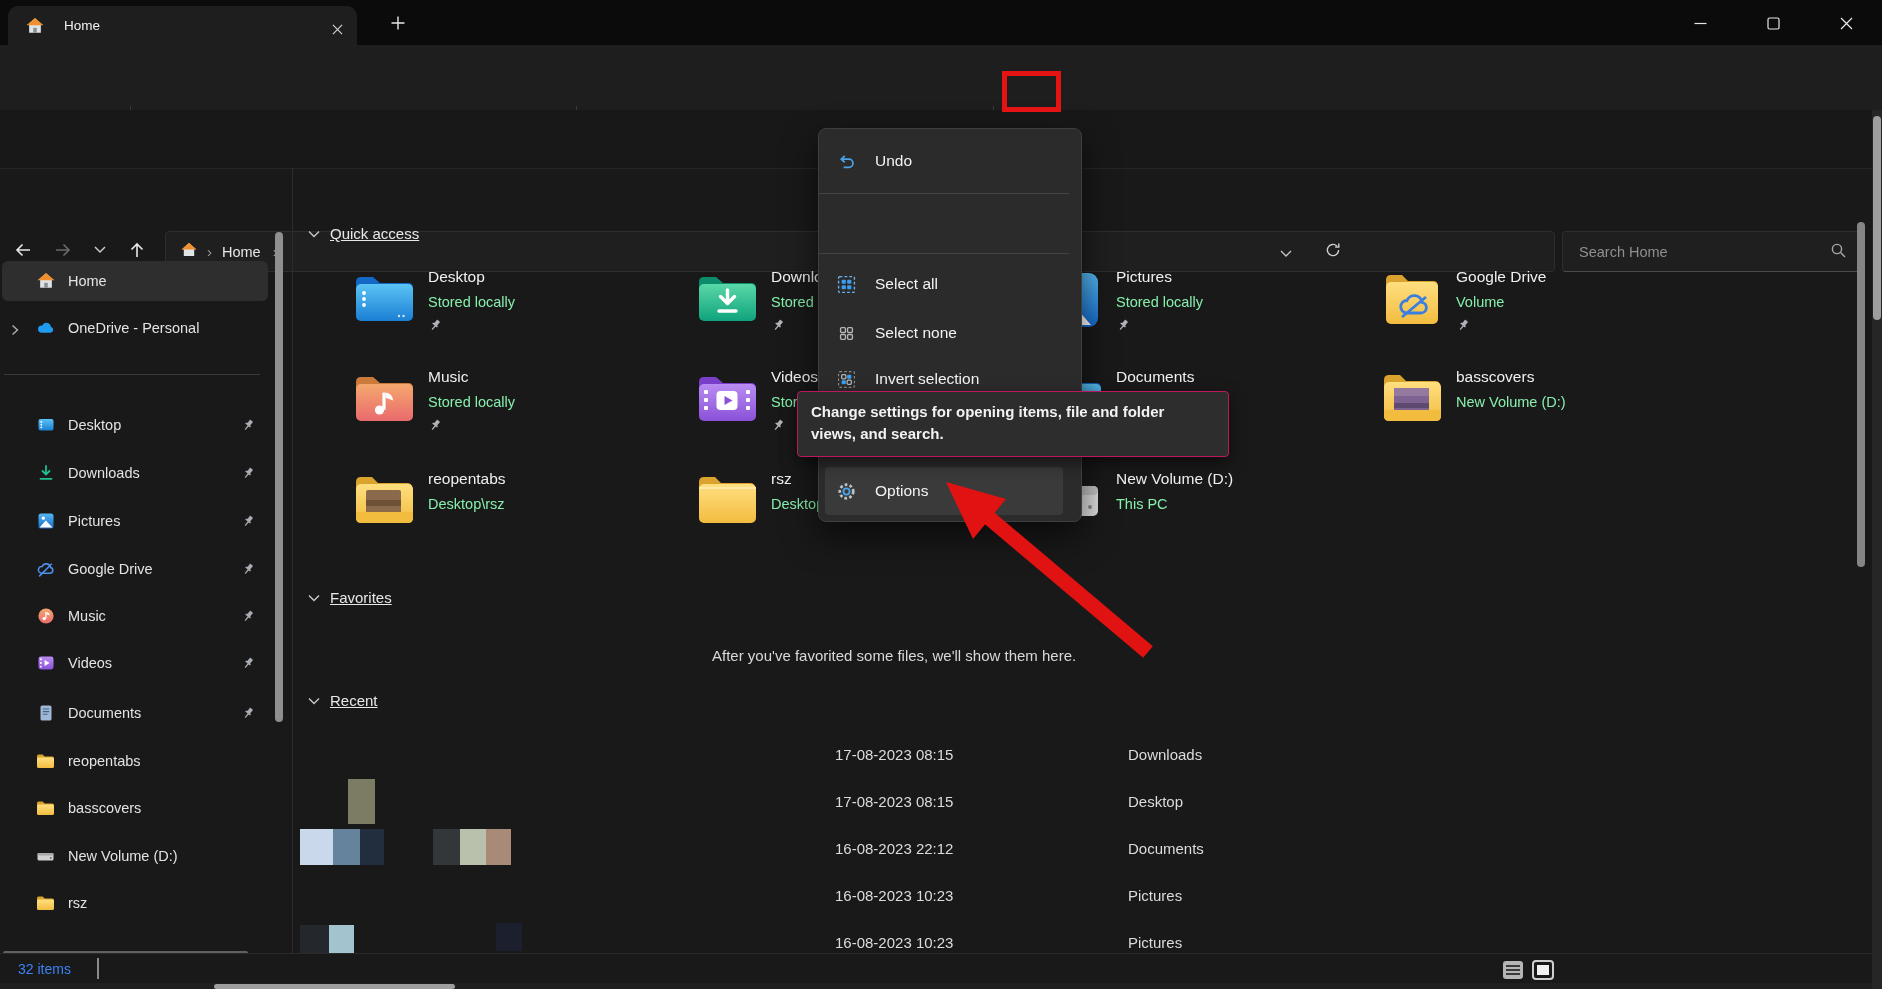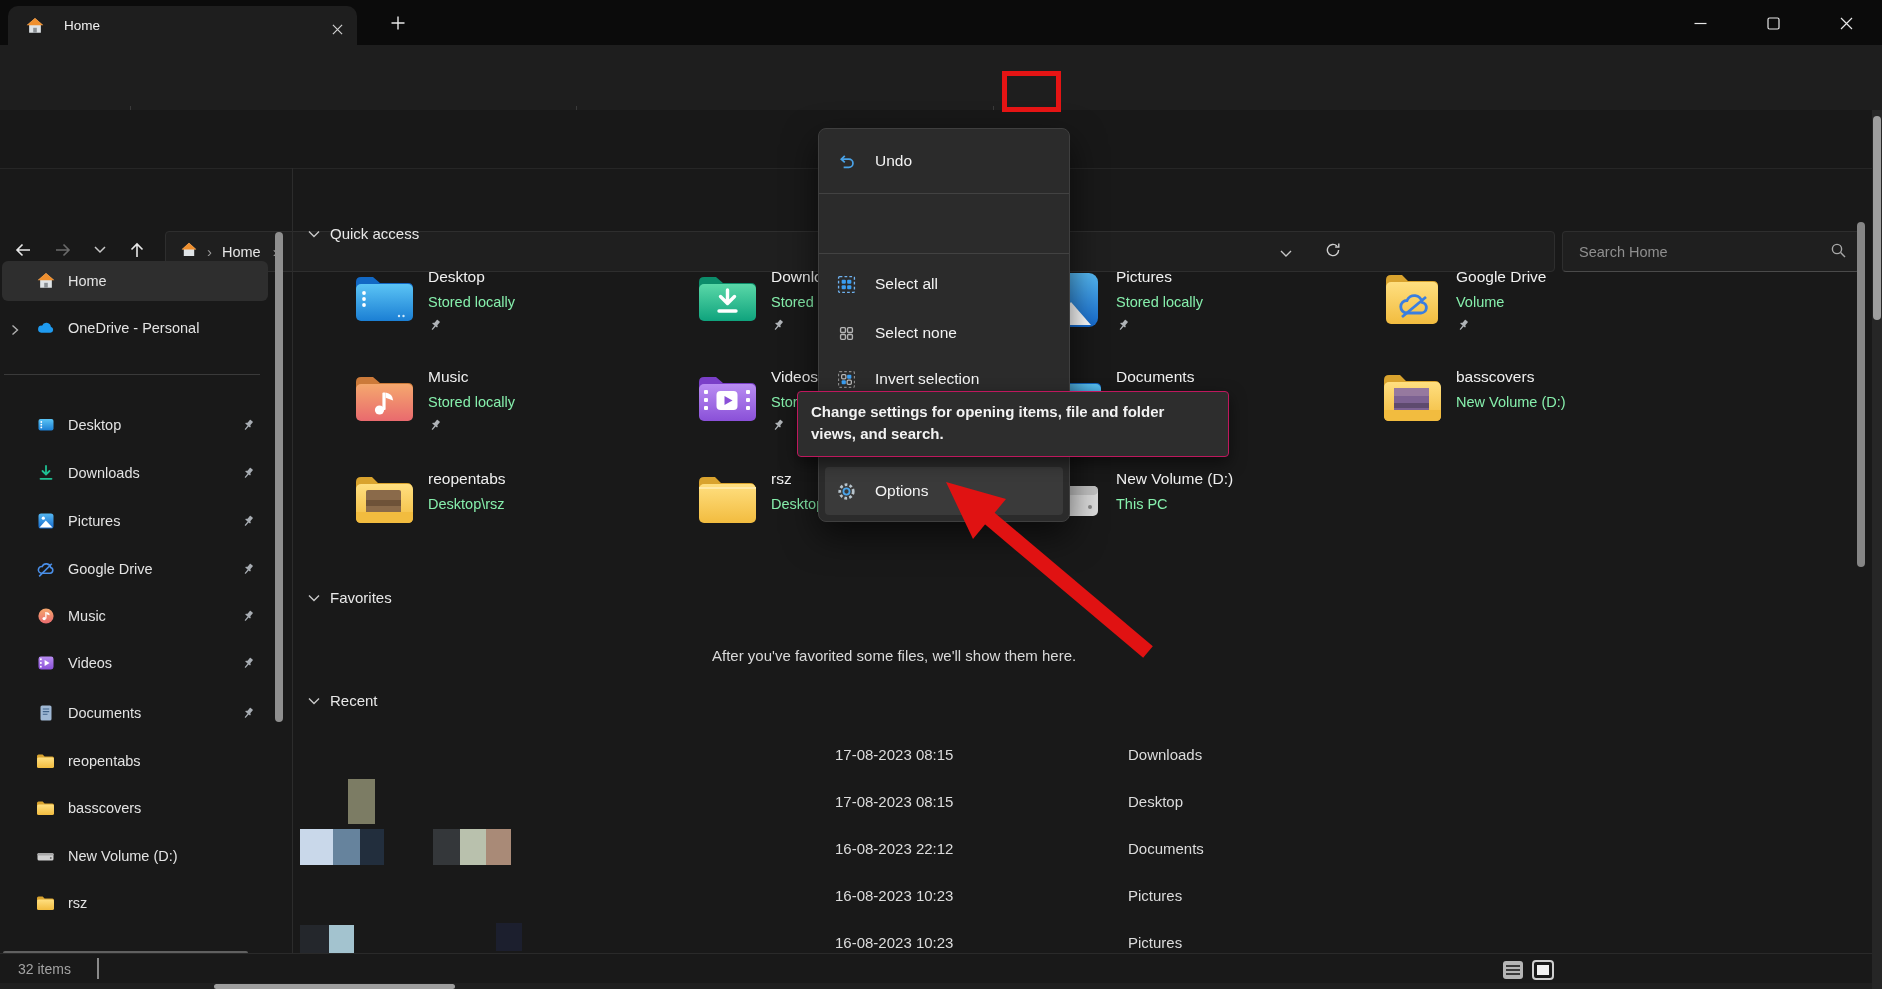--- a/index.html
+++ b/index.html
@@ -40,44 +40,44 @@
   .sicon{position:absolute;left:34px;width:19px;height:19px;display:flex;align-items:center;justify-content:center;}
   .slabel{position:absolute;left:66px;font-size:14.5px;color:#e3e3e3;white-space:nowrap;}
   .spin{position:absolute;right:12px;width:15px;height:15px;}
   .sexp{position:absolute;left:9px;width:10px;height:12px;}
   .side-sep{left:4px;top:206px;width:256px;height:1px;background:#3a3a3a;}
   .side-vscroll{left:275px;top:64px;width:8px;height:490px;background:#8f8f8f;border-radius:4px;}
   .side-hscroll{left:3px;top:783px;width:245px;height:4px;background:#606060;border-radius:2px;}
   .divider-v{left:292px;top:168px;width:1px;height:785px;background:#2c2c2c;}
   
   .sechead{display:flex;align-items:center;gap:10px;}
-  .sechead .lbl{font-size:15px;color:#e8e8e8;}
+  .sechead .lbl{font-size:15px;color:#e8e8e8;text-decoration:underline;}
   .tile{position:absolute;width:335px;height:72px;}
   .tile .ticn{position:absolute;left:0;top:2px;}
   .tile .tt{position:absolute;left:76px;top:0;font-size:15.5px;color:#f0f0f0;white-space:nowrap;}
   .tile .ts{position:absolute;left:76px;top:26px;font-size:14.5px;color:#86efac;white-space:nowrap;}
   .tile .tp{position:absolute;left:76px;top:50px;width:15px;height:15px;}
   .fav-empty{font-size:15px;color:#d9d9d9;}
   .recent-date{position:absolute;left:835px;font-size:15px;color:#dcdcdc;}
   .recent-name{position:absolute;left:1128px;font-size:15px;color:#dcdcdc;}
   .thumb{position:absolute;}
   .content-vscroll{left:1857px;top:222px;width:8px;height:345px;background:#858585;border-radius:4px;}
   
   .menu{left:818px;top:128px;width:250px;height:392px;background:#2b2b2b;border:1px solid #3f3f3f;border-radius:8px;
-    box-shadow:0 14px 34px rgba(0,0,0,.6);z-index:50;}
+    box-shadow:0 14px 34px rgba(0,0,0,.6);z-index:50;padding-left:12px;}
   .mi{position:absolute;left:6px;width:238px;height:44px;display:flex;align-items:center;border-radius:4px;}
   .mi .micon{position:absolute;left:12px;width:19px;height:19px;display:flex;align-items:center;justify-content:center;}
   .mi .mlabel{position:absolute;left:50px;font-size:15.5px;color:#f3f3f3;white-space:nowrap;}
   .msep{position:absolute;left:0;width:250px;height:1px;background:#424242;}
   .tooltip{left:797px;top:391px;width:430px;height:64px;background:#2d2d2d;border:1px solid #be185d;border-radius:4px;
     box-shadow:0 6px 16px rgba(0,0,0,.5);z-index:60;}
   .tooltip .tx{position:absolute;left:13px;top:9px;width:402px;font-size:15px;font-weight:600;color:#f2f2f2;line-height:22px;}
   
   .statusbar{left:0;top:953px;width:1882px;height:30px;background:#191919;border-top:1px solid #2a2a2a;}
-  .scount{left:18px;top:7px;font-size:14px;color:#a3a3a3;}
+  .scount{left:18px;top:7px;font-size:14px;color:#3b82f6;}
   .sdiv{left:97px;top:4px;width:1.5px;height:21px;background:#8a8a8a;}
   .vtoggle{top:5px;width:26px;height:22px;display:flex;align-items:center;justify-content:center;border-radius:3px;}
   
   .out-vtrack{left:1872px;top:110px;width:10px;height:879px;background:#262626;}
   .out-vthumb{left:1873px;top:116px;width:8px;height:204px;background:#9e9e9e;border-radius:4px;}
   .out-htrack{left:0;top:983px;width:1872px;height:6px;background:#1f1f1f;}
   .out-hthumb{left:214px;top:984px;width:241px;height:5px;background:#9e9e9e;border-radius:3px;}
 </style>
 </head>
 <body>

